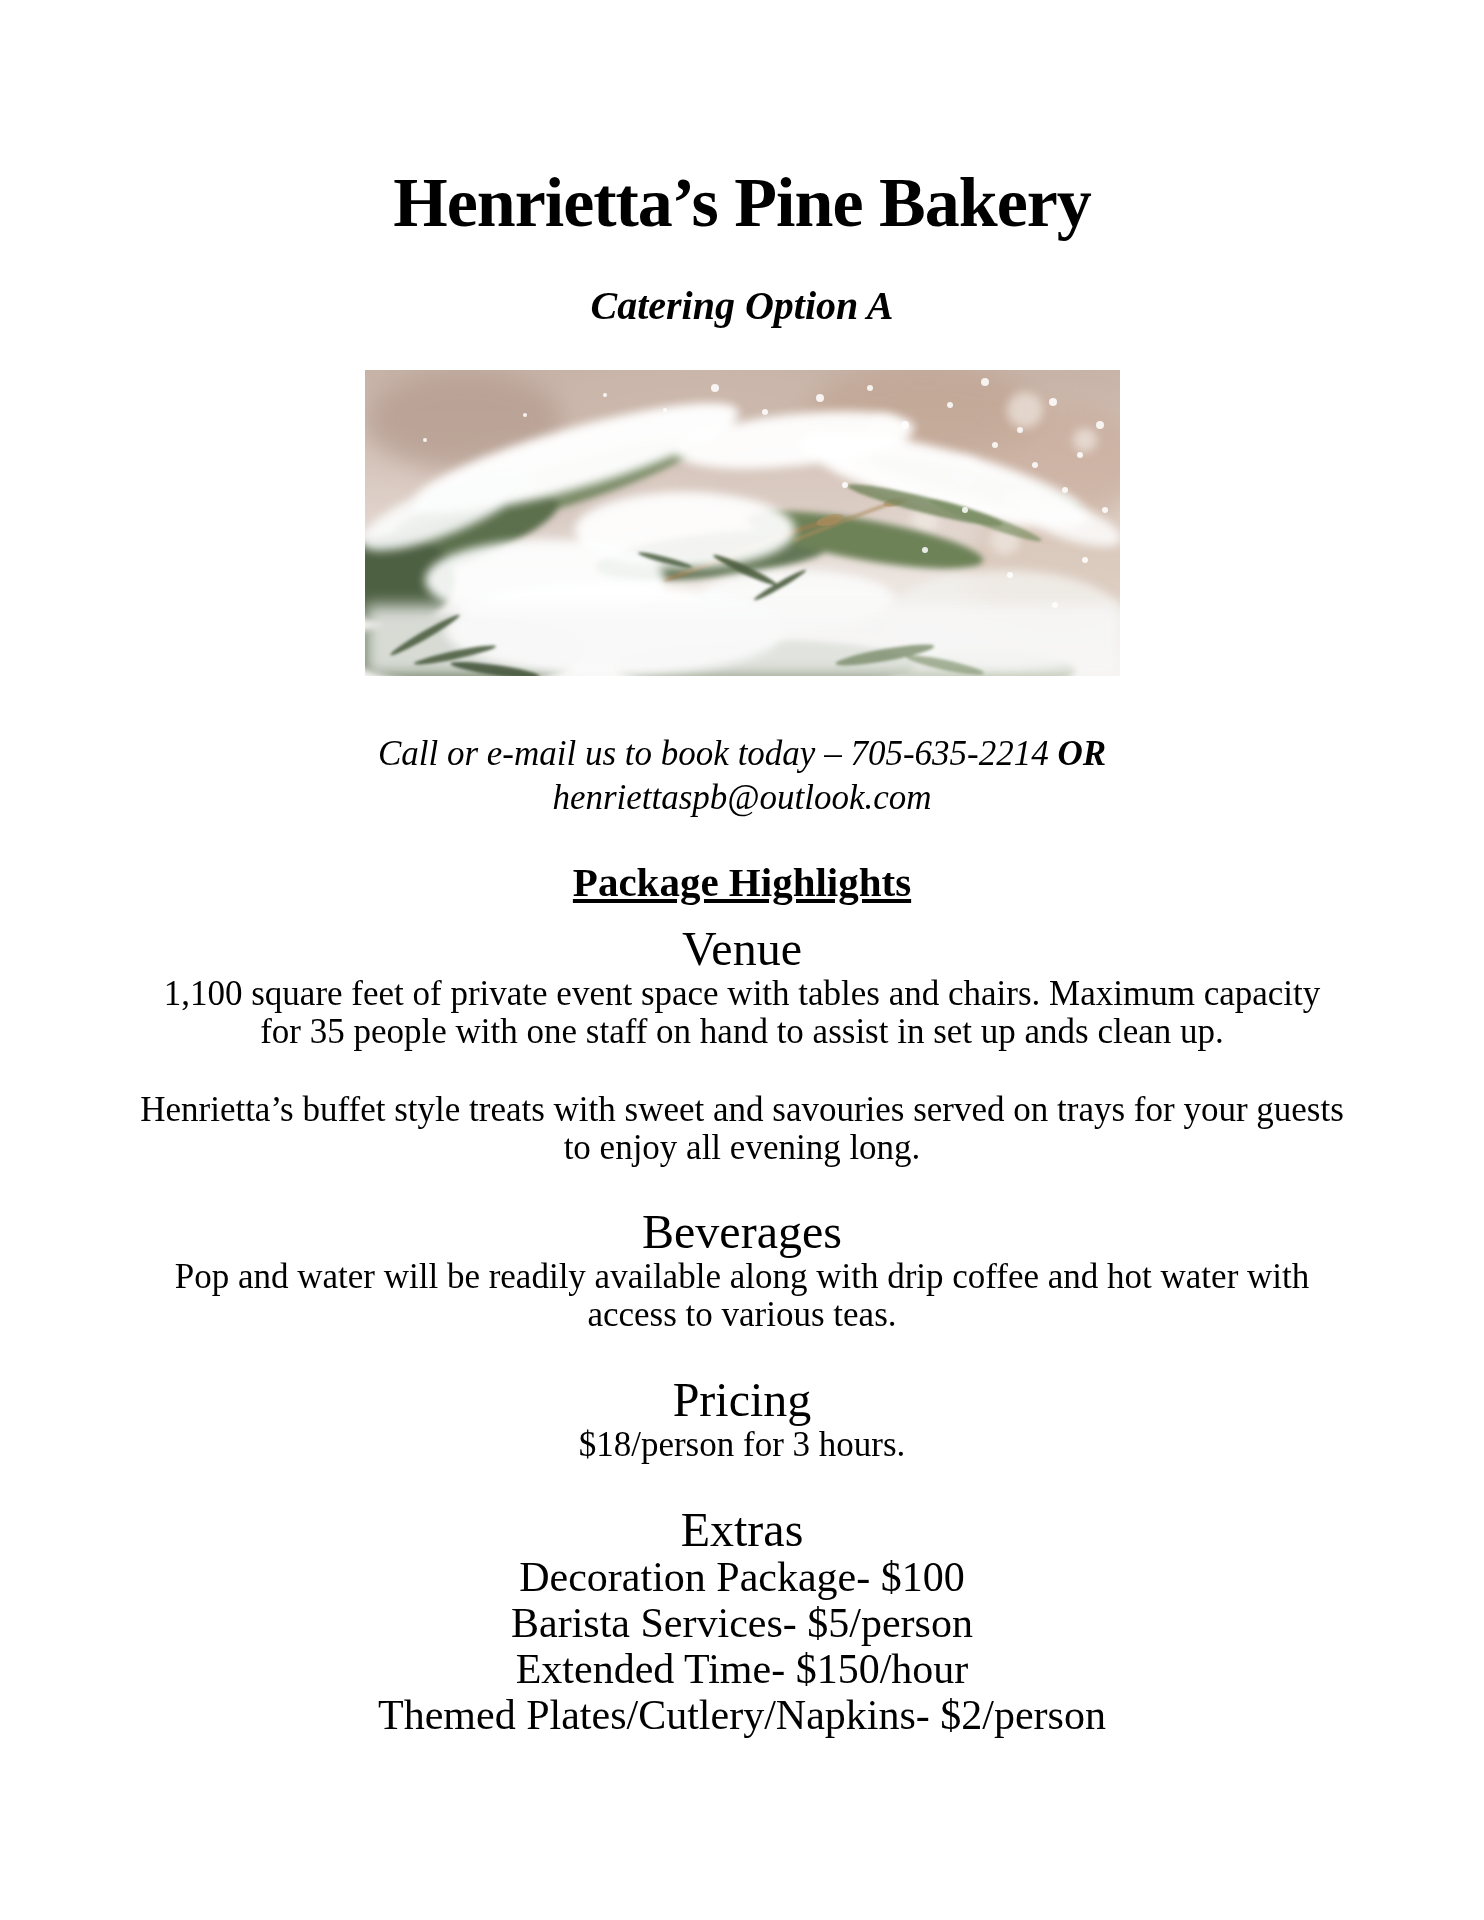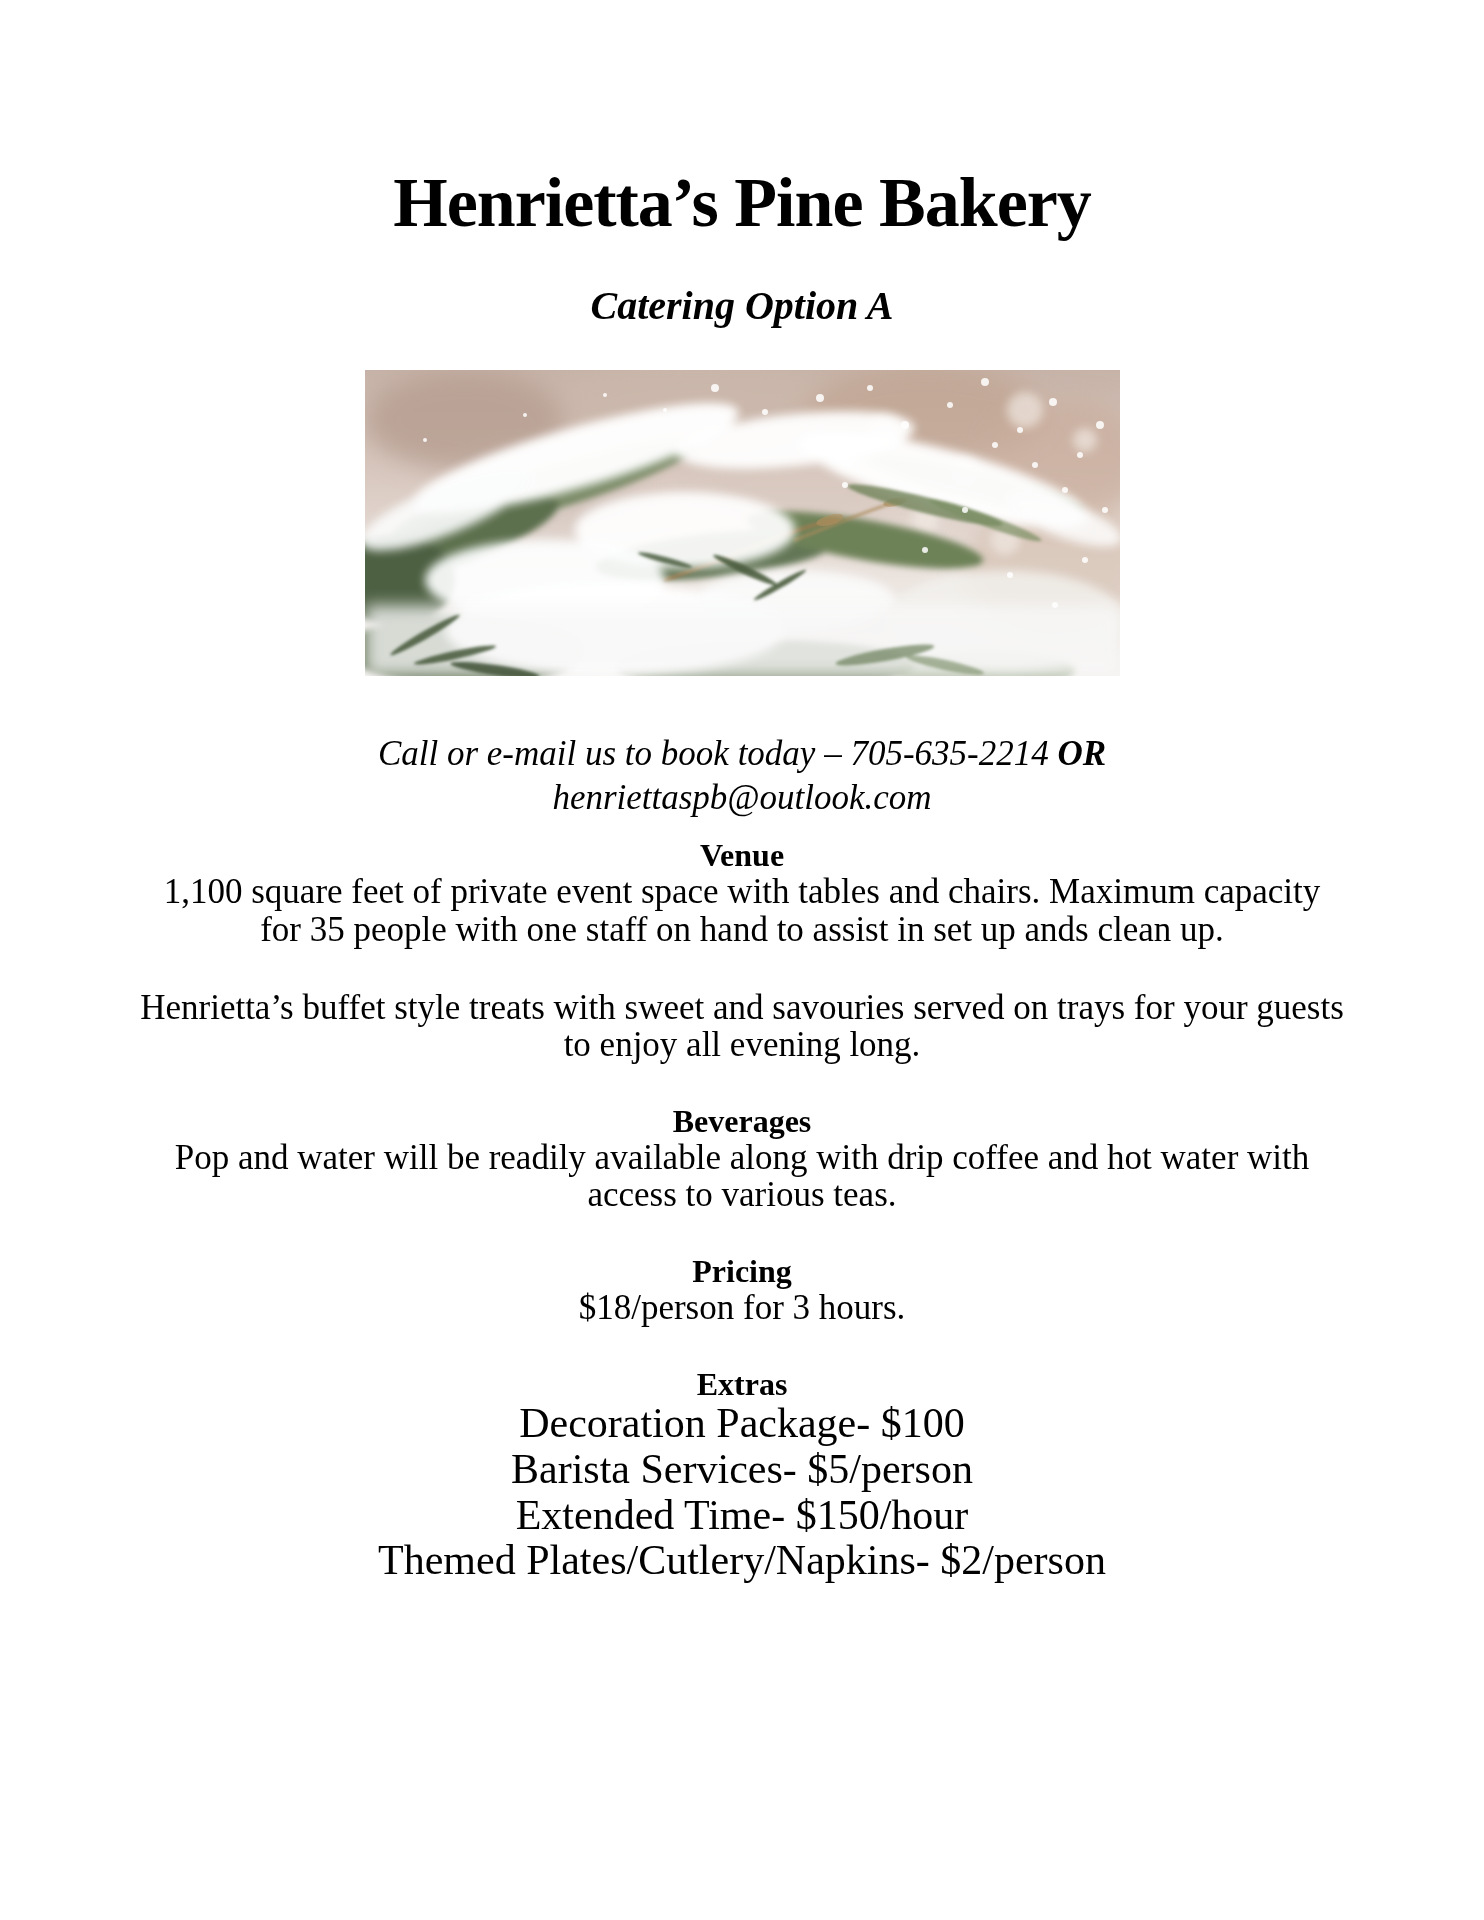--- a/index.html
+++ b/index.html
@@ -45,22 +45,22 @@
   .contact .emph { font-weight: bold; }
   .pkg-header-wrap { margin-top: 40px; line-height: 1.1; }
   .pkg-header {
     font-size: 41px;
     font-weight: bold;
     text-decoration: underline;
   }
   .section { margin-top: 40px; line-height: 1.08; }
   .section.first { margin-top: 18px; }
   .section-heading {
-    font-size: 32px;
-    font-weight: bold;
+    font-size: 48px;
+    font-weight: normal;
     line-height: 1.08;
   }
   .section-body {
     margin: 0 auto;
     max-width: 1205px;
     font-size: 35px;
     line-height: 1.08;
   }
   .extras-line { font-size: 42px; line-height: 1.09; }
 </style>
@@ -200,20 +200,23 @@
         <circle cx="60" cy="70" r="2"></circle>
       </g>
     </svg>
   </div>
 
   <div class="contact">
     <div class="contact-line"><span>Call or e-mail us to book today – 705-635-2214 </span><span class="emph">OR</span></div>
     <div class="contact-line">henriettaspb@outlook.com</div>
   </div>
 
+  <div class="pkg-header-wrap">
+    <span class="pkg-header">Package Highlights</span>
+  </div>
 
   <section class="section first">
     <div class="section-heading">Venue</div>
     <p class="section-body">1,100 square feet of private event space with tables and chairs. Maximum capacity for 35 people with one staff on hand to assist in set up ands clean up.</p>
   </section>
 
   <section class="section">
     <p class="section-body">Henrietta’s buffet style treats with sweet and savouries served on trays for your guests to enjoy all evening long.</p>
   </section>
 

